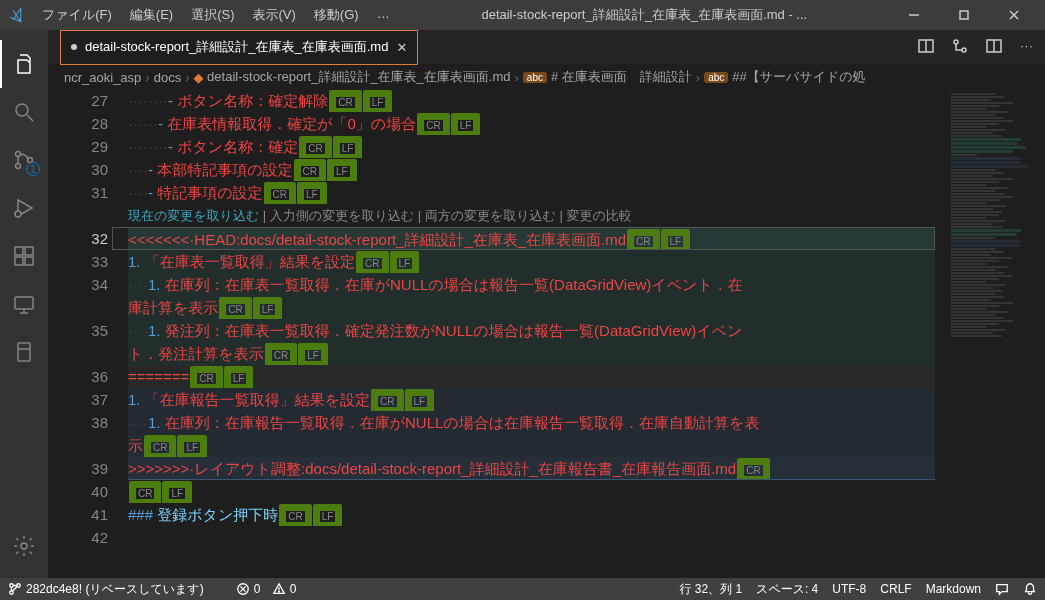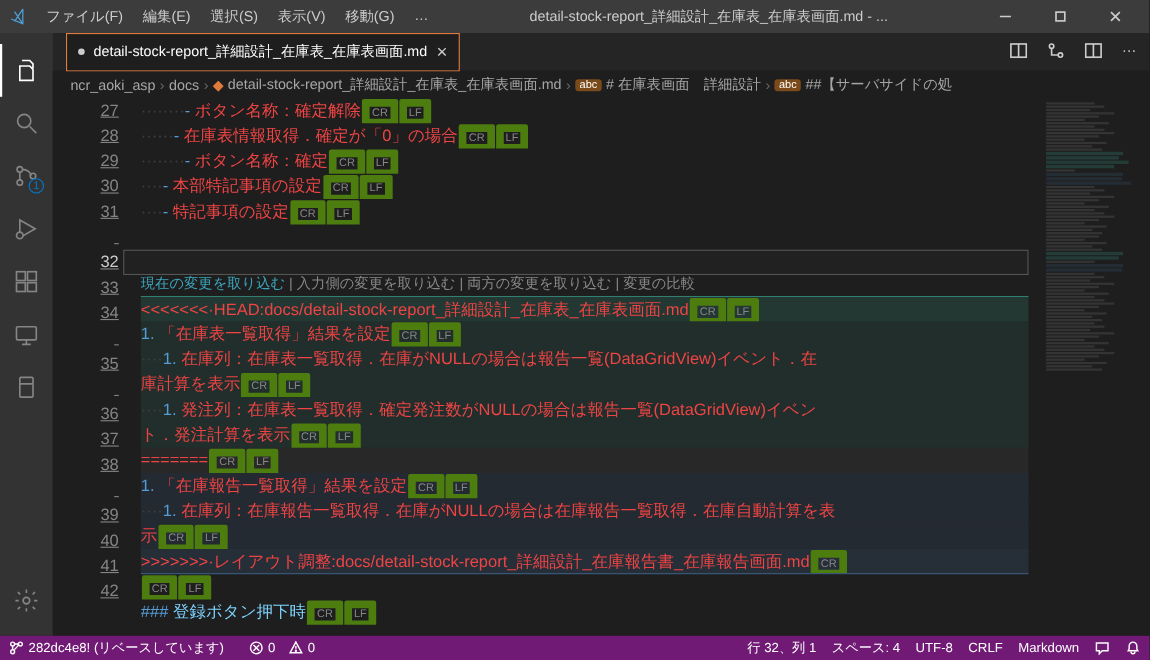--- a/index.html
+++ b/index.html
@@ -20,42 +20,42 @@
 .activitybar { position:absolute; left:0; top:30px; bottom:22px; width:48px; background:#333333; display:flex; flex-direction:column; align-items:center; padding-top:10px; }
 .activitybar .aicon { width:48px; height:48px; display:flex; align-items:center; justify-content:center; color:#858585; position:relative; }
 .activitybar .aicon.active { color:#ffffff; border-left:2px solid #ffffff; }
 .activitybar .aicon .badge { position:absolute; bottom:8px; right:8px; background:#007acc; color:#fff; border-radius:8px; min-width:14px; height:14px; font-size:10px; display:flex; align-items:center; justify-content:center; padding:0 3px; }
 .activitybar .aicon .badge.bordered { background:#333333; border:1px solid #007acc; color:#007acc; }
 .activitybar .bottom { margin-top:auto; margin-bottom:8px; }
 .breadcrumb { position:absolute; left:48px; right:0; top:65px; height:24px; background:#1e1e1e; display:flex; align-items:center; padding:0 16px; color:#a6a6a6; font-size:13px; overflow:hidden; white-space:nowrap; }
 .breadcrumb .sep { margin:0 4px; color:#666; }
 .breadcrumb .badge-abc { background:#7a4a1a; color:#fff; border-radius:3px; padding:0 4px; font-size:10px; margin-right:4px; }
 .editor { position:absolute; left:48px; top:89px; right:0; bottom:22px; background:#1e1e1e; overflow:hidden; font-family:Consolas,"Courier New",monospace; font-size:15px; }
-.gutter { position:absolute; left:0; top:0; width:80px; height:100%; text-align:right; color:#858585; padding-right:20px;text-decoration:underline; }
+.gutter { position:absolute; left:0; top:0; width:80px; height:100%; text-align:right; color:#858585; padding-right:20px; }
 .codearea { position:absolute; left:80px; right:110px; top:0; height:100%; }
 .codeline { height:23px; line-height:23px; white-space:pre; overflow:hidden; }
 .gline { height:23px; line-height:23px; }
 .ws { color:#404040; }
 .mdpunct { color:#569cd6; }
 .text { color:#ef4444; }
 .crlf { border:7px solid #4d7c0f; color:#888; font-size:10px; padding:0 2px; margin-left:1px; border-radius:2px; }
-.merge-actions { color:#888; font-size:13px;margin-top:42px; }
+.merge-actions { color:#888; font-size:13px; }
 .merge-actions .cur { color:#3ba7bc; }
 .conflict-head { background:rgba(64,200,174,0.15); border-top:1px solid rgba(64,200,174,0.5); }
 .conflict-cur { background:rgba(64,200,174,0.10); }
 .conflict-sep { background:rgba(100,100,100,0.15); }
 .conflict-inc { background:rgba(68,112,158,0.15); }
 .conflict-incend { background:rgba(68,112,158,0.20); border-bottom:1px solid rgba(68,112,158,0.6); }
 .heading { color:#7dd3fc; }
 .hash { color:#569cd6; }
 .minimap { position:absolute; right:0; top:0; width:100px; height:100%; background:#1e1e1e; opacity:0.6; }
 .minimap .mline { height:2px; margin-bottom:1px; background:#444; }
 .minimap .mblock1 { background:rgba(64,200,174,0.3); }
 .minimap .mblock2 { background:rgba(68,112,158,0.3); }
-.statusbar { position:absolute; left:0; right:0; bottom:0; height:22px; background:#701a75; color:#ffffff; display:flex; align-items:center; font-size:12px; padding:0 8px; gap:22px; }
+.statusbar { position:absolute; left:0; right:0; bottom:0; height:22px; background:#404040; color:#ffffff; display:flex; align-items:center; font-size:12px; padding:0 8px; gap:32px; }
 .statusbar .sitem { display:flex; align-items:center; gap:4px; }
 .statusbar .right { margin-left:auto; display:flex; gap:14px; align-items:center; }
 svg { stroke:currentColor; fill:none; stroke-width:1.5; }
 .cursor-line { position:absolute; border:1px solid #555; background:rgba(128,128,128,0.04); pointer-events:none; }
 </style>
 </head>
 <body>
 
 <div class="titlebar">
   <div class="logo">

